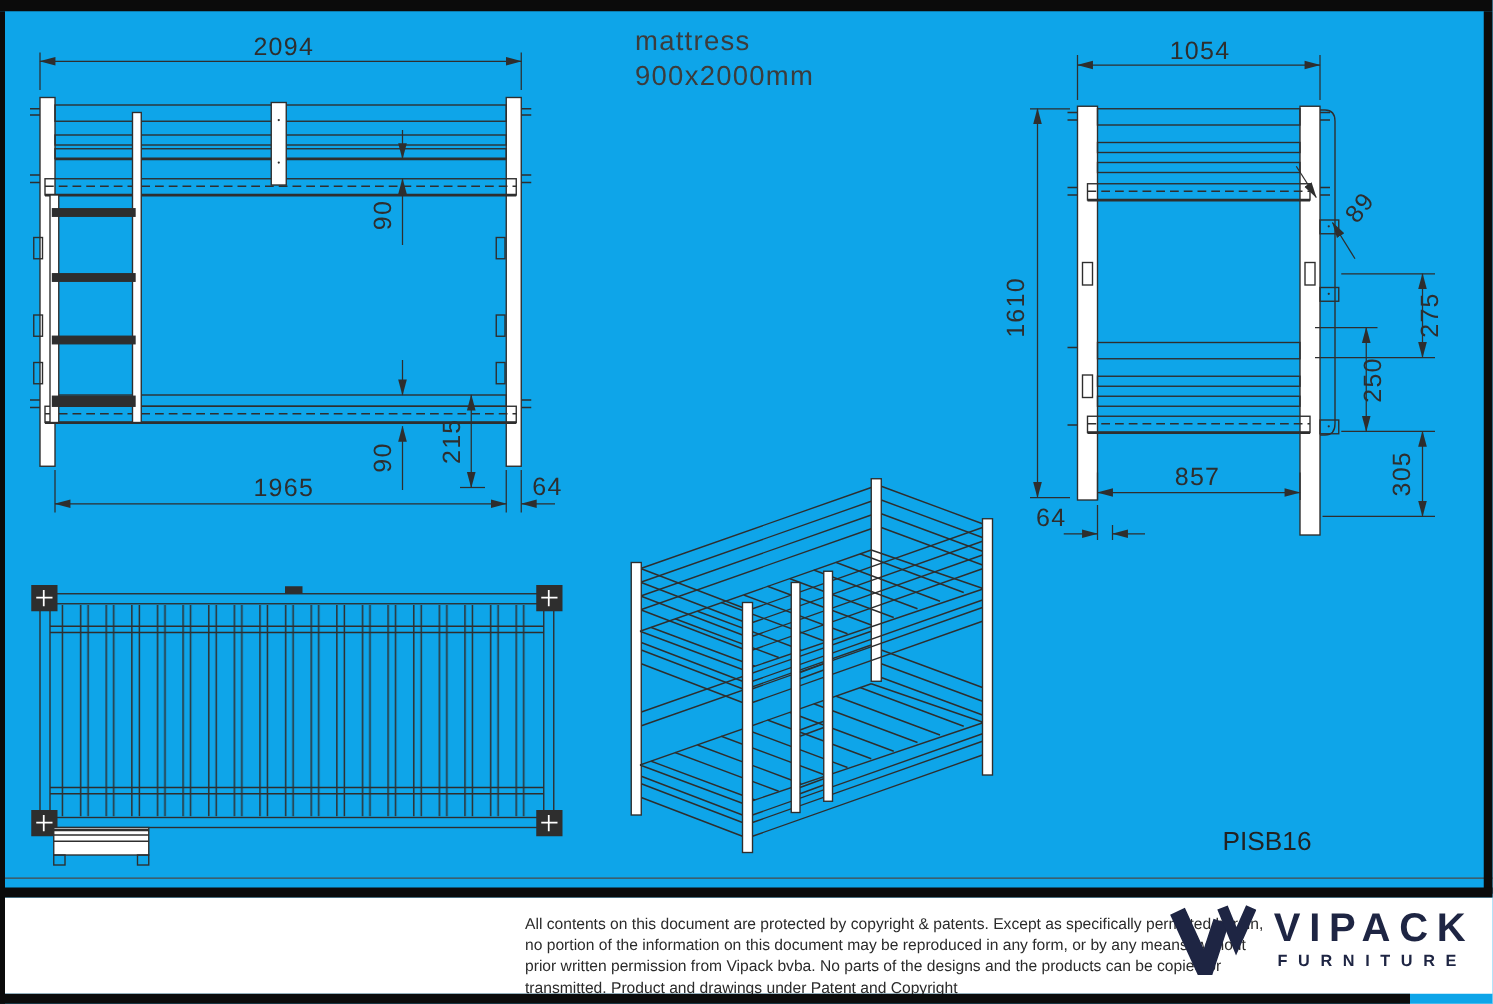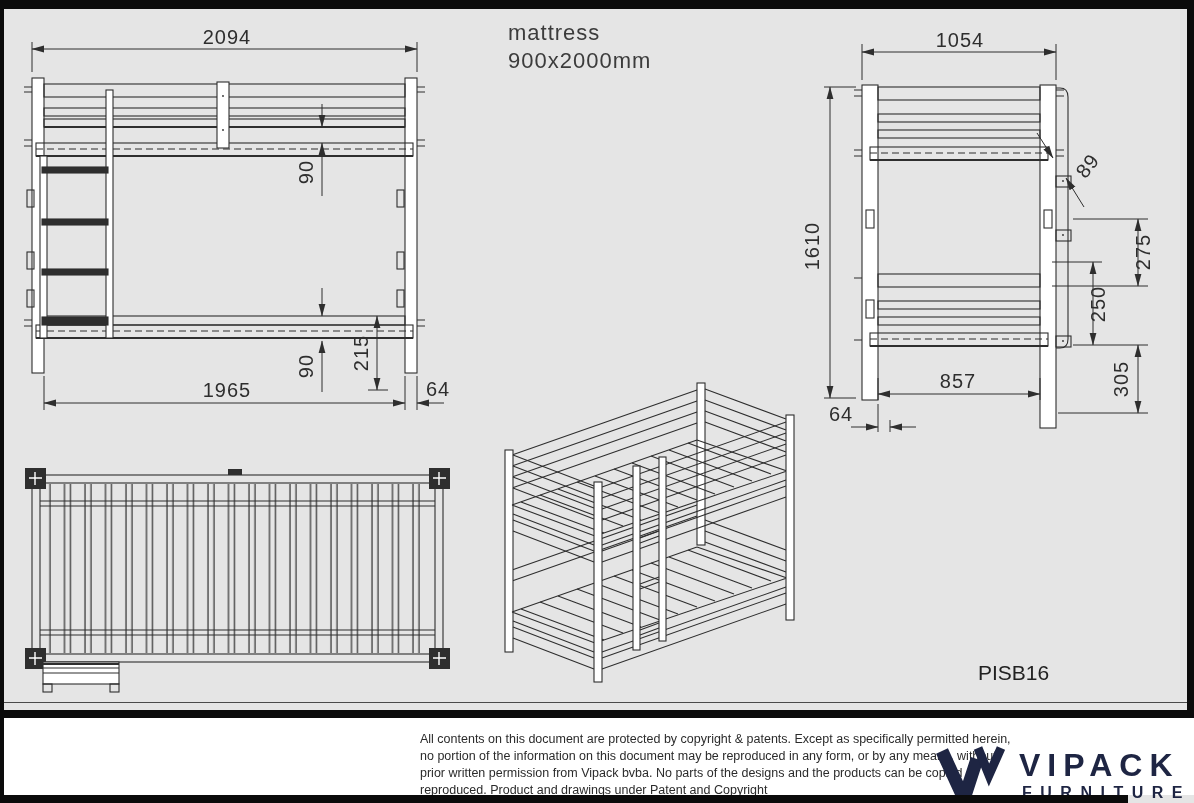--- a/index.html
+++ b/index.html
@@ -1,38 +1,38 @@
 <!DOCTYPE html>
 <html><head>
 <meta charset="utf-8">
 <style>
   html,body{margin:0;padding:0;background:#ffffff;}
   body{width:1194px;height:803px;position:relative;overflow:hidden;
        font-family:"Liberation Sans",sans-serif;color:#2d2d2d;}
-  .sheet{position:absolute;inset:0;background:#e5e5e5;}
+  .sheet{position:absolute;inset:0;background:#0ea5e9;}
   svg text{font-family:"Liberation Sans",sans-serif;fill:#2e2e2e;}
   .dim{font-size:20px;letter-spacing:1px;}
   .note{font-size:22px;fill:#3c3c3c;letter-spacing:1px;}
   .code{font-size:21px;fill:#222;}
   
   .bar{position:absolute;background:#0b0b0b;}
   .bar-top{left:0;top:0;width:1194px;height:9px;}
   .bar-left{left:0;top:9px;width:4px;height:794px;}
   .bar-right{left:1187px;top:9px;width:7px;height:706px;}
   .bar-divider{left:0;top:710px;width:1194px;height:8px;}
   .bar-bottom{left:0;top:795px;width:1128px;height:8px;}
   .thinline{position:absolute;left:0;top:702px;width:1194px;height:1px;background:#4a4a4a;}
   
   .footer{position:absolute;left:0;top:718px;width:1194px;height:77px;background:#fff;}
   .copyright{position:absolute;left:6px;top:42px;font-size:13px;letter-spacing:.4px;color:#303030;}
   .disclaimer{position:absolute;left:420px;top:13px;font-size:12.5px;line-height:17px;color:#2b2b2b;}
-  .logo{position:absolute;left:935px;top:22px;display:flex;align-items:center;gap:14px;}
+  .logo{position:absolute;left:935px;top:0;display:flex;align-items:flex-start;gap:14px;}
   .logo-texts{display:flex;flex-direction:column;margin-top:8px;}
   .logo-name{font-size:32px;font-weight:600;letter-spacing:7px;color:#1e2543;line-height:32px;}
-  .logo-sub{font-size:16px;font-weight:600;letter-spacing:8.5px;color:#1e2543;margin-top:3px;margin-left:3px;}
+  .logo-sub{font-size:13px;font-weight:600;letter-spacing:8.5px;color:#1e2543;margin-top:3px;margin-left:3px;}
 </style>
 </head>
 <body>
 
 <div class="sheet">
 
 <svg width="1194" height="712" viewBox="0 0 1194 712">
   <defs>
     <marker id="ae" viewBox="0 0 10 7" refX="9.6" refY="3.5" markerWidth="13" markerHeight="9" orient="auto">
       <path d="M0,0.8 L10,3.5 L0,6.2 Z" fill="#2e2e2e"></path>
@@ -243,21 +243,21 @@
 
   <text class="code" x="978" y="680">PISB16</text>
 </svg>
 
 
 <div class="footer">
   <div class="disclaimer">
     <div>All contents on this document are protected by copyright &amp; patents. Except as specifically permitted herein,</div>
     <div>no portion of the information on this document may be reproduced in any form, or by any means, without</div>
     <div>prior written permission from Vipack bvba. No parts of the designs and the products can be copied or</div>
-    <div>reproduced. Product and drawings under Patent and Copyright</div>
+    <div>transmitted. Product and drawings under Patent and Copyright</div>
   </div>
   <div class="logo">
     <svg width="70" height="62" viewBox="0 0 70 62">
       <path d="M7,11 L29,59 L42,19" stroke="#1e2543" stroke-width="13" fill="none" stroke-linecap="butt"></path>
       <path d="M43,8 L54,35 L66,8" stroke="#1e2543" stroke-width="9" fill="none" stroke-linecap="butt"></path>
     </svg>
     <div class="logo-texts">
       <div class="logo-name">VIPACK</div>
       <div class="logo-sub">FURNITURE</div>
     </div>

